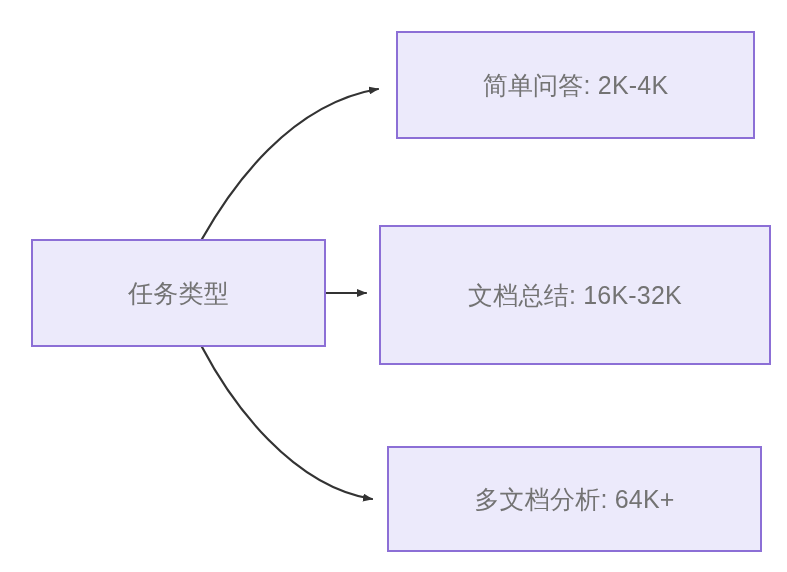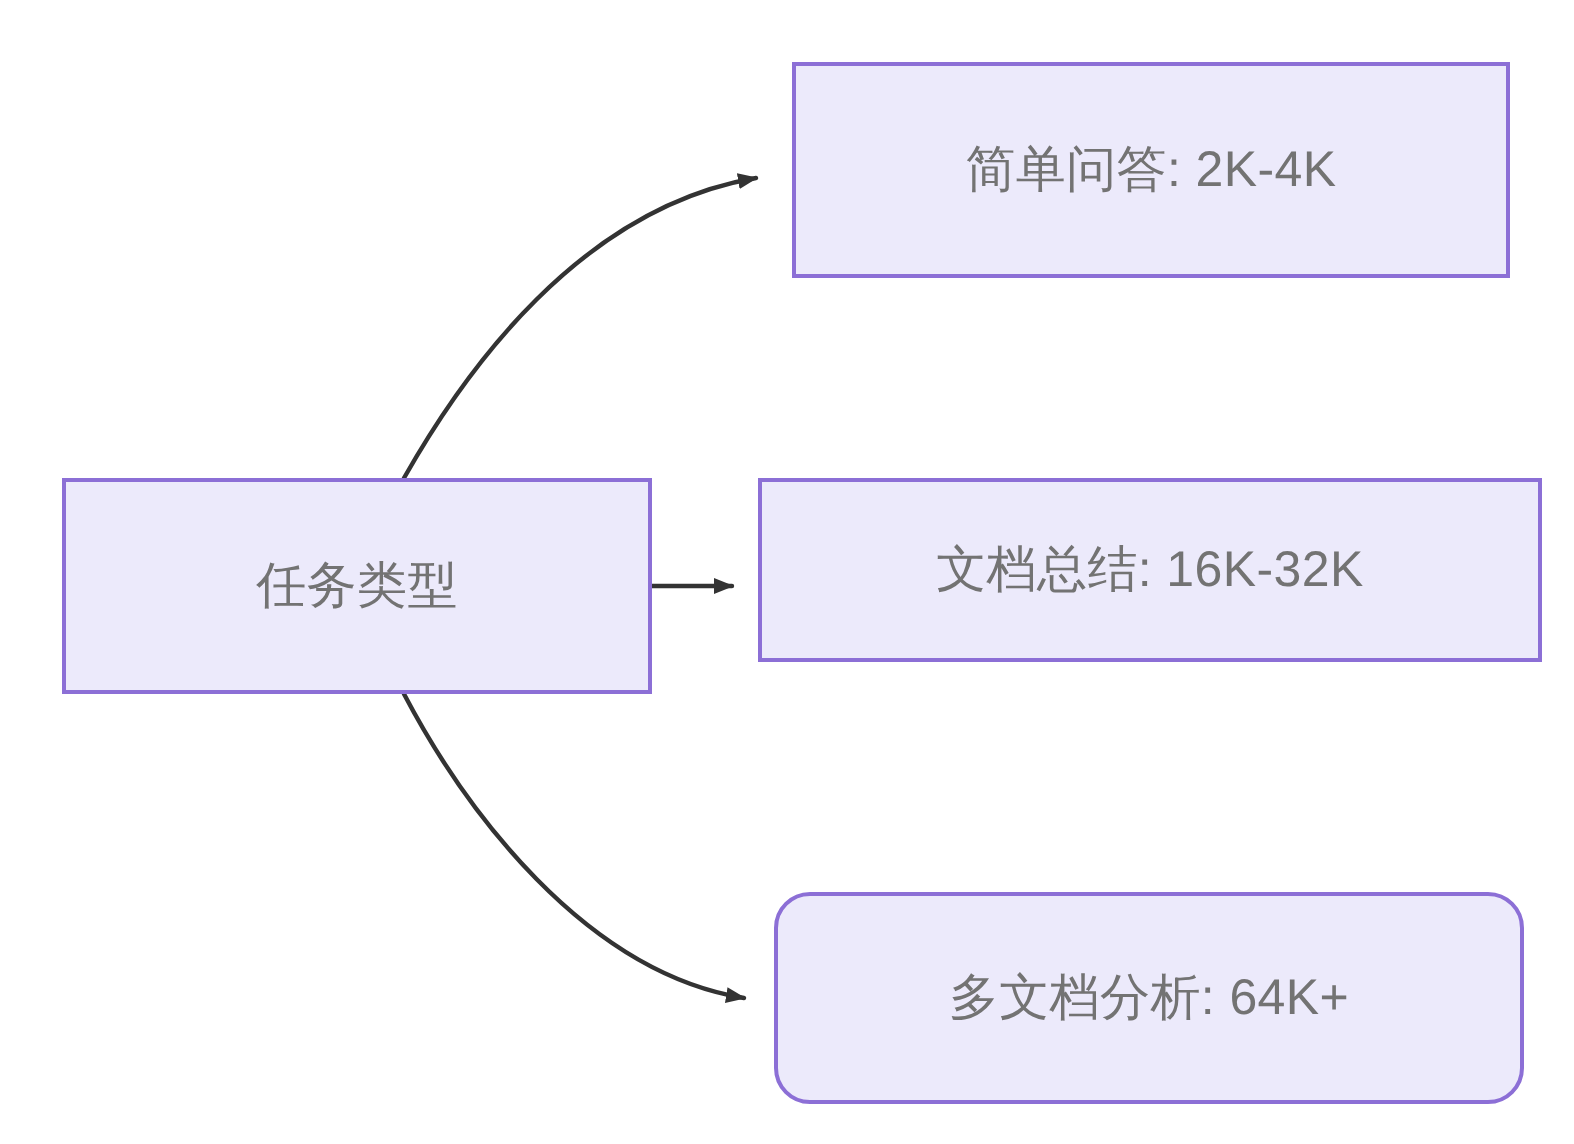--- a/index.html
+++ b/index.html
@@ -49,30 +49,29 @@
     height: 108px;
   }
   #node-simple-qa {
     left: 396px;
     top: 31px;
     width: 359px;
     height: 108px;
   }
   #node-doc-summary {
     left: 379px;
-    top: 239px;
+    top: 225px;
     width: 392px;
-    height: 92px;
+    height: 140px;
   }
   #node-multi-doc {
     left: 387px;
     top: 446px;
     width: 375px;
     height: 106px;
-    border-radius: 18px;
   }
 </style>
 </head>
 <body>
 
 <div id="diagram-canvas">
 
   <svg id="edge-layer" viewBox="0 0 787 572" width="787" height="572" xmlns="http://www.w3.org/2000/svg">
     <defs>
       <marker id="arrowhead" markerWidth="10" markerHeight="8" refX="9" refY="4" orient="auto" markerUnits="userSpaceOnUse">

